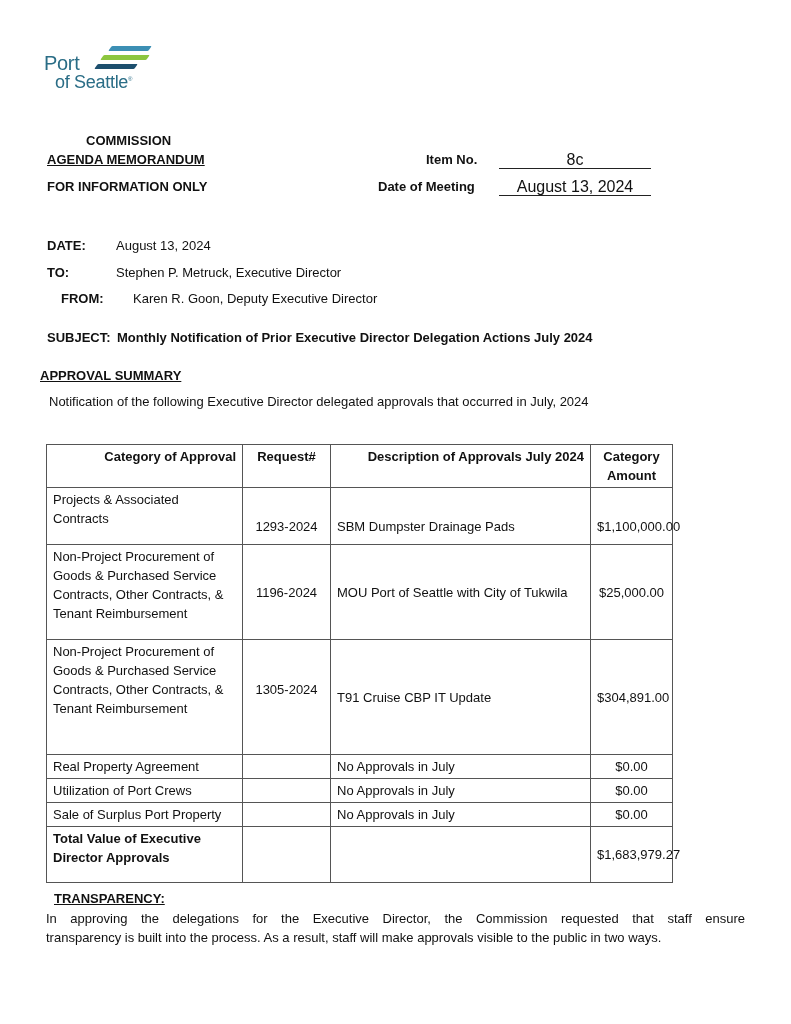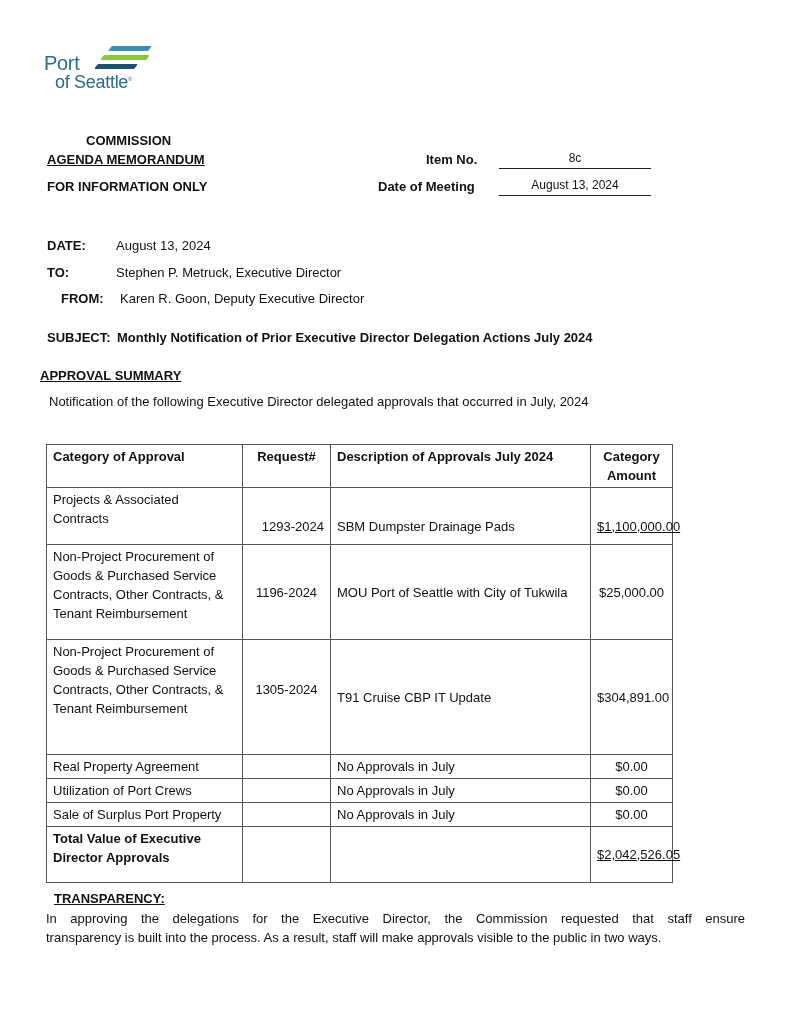--- a/index.html
+++ b/index.html
@@ -13,35 +13,35 @@
     
     .logo { left: 44px; top: 44px; width: 110px; height: 50px; }
     .logo .port { position: absolute; left: 0; top: 8px; font-size: 20px; color: #2a6d86; letter-spacing: -0.3px; }
     .logo .ofseattle { position: absolute; left: 11px; top: 28px; font-size: 18px; color: #2a6d86; letter-spacing: -0.3px; white-space: nowrap; }
     .logo .ofseattle sup { font-size: 6px; }
     .stripe { position: absolute; height: 5px; transform: skewX(-35deg); border-radius: 1px; }
 
     .bold { font-weight: bold; }
     .u { text-decoration: underline; }
     .hdr-label { font-weight: bold; font-size: 13px; }
-    .field-line { position: absolute; border-bottom: 1px solid #222; text-align: center; font-size: 12px; }
+    .field-line { position: absolute; border-bottom: 1px solid #222; text-align: center; font-size: 16px; }
 
     .row-label { font-weight: bold; font-size: 13px; }
     .row-val { font-size: 13px; }
 
     table.approvals {
       position: absolute; left: 46px; top: 444px; width: 626px;
       border-collapse: collapse; font-size: 13px; table-layout: fixed;
     }
     table.approvals td, table.approvals th {
       border: 1px solid #555; padding: 2px 6px; vertical-align: middle; line-height: 19px;
     }
-    table.approvals th { font-weight: bold; text-align: left; vertical-align: top; }
+    table.approvals th { font-weight: bold; text-align: right; vertical-align: top; }
     table.approvals th.center, table.approvals td.center { text-align: center; }
-    table.approvals td.right { text-align: center; text-decoration: underline; }
+    table.approvals td.right { text-align: center; }
     .top { vertical-align: top !important; }
 
     .para { position: absolute; left: 46px; width: 699px; font-size: 13px; line-height: 19px; text-align: justify; text-align-last: justify; }
     .para2 { text-align-last: left; }
   </style>
 </head>
 <body>
 
 <div class="abs logo">
   <div class="stripe" style="left:66px; top:2px; width:40px; background:#3c8fb4;"></div>
@@ -61,21 +61,21 @@
 <div class="abs hdr-label" style="left:378px; top:179px;">Date of Meeting</div>
 <div class="field-line" style="left:499px; top:178px; width:152px; height:17px;">August 13, 2024</div>
 
 <div class="abs row-label" style="left:47px; top:238px;">DATE:</div>
 <div class="abs row-val" style="left:116px; top:238px;">August 13, 2024</div>
 
 <div class="abs row-label" style="left:47px; top:265px;">TO:</div>
 <div class="abs row-val" style="left:116px; top:265px;">Stephen P. Metruck, Executive Director</div>
 
 <div class="abs row-label" style="left:61px; top:291px;">FROM:</div>
-<div class="abs row-val" style="left:120px; top:291px;">Karen R. Goon, Deputy Executive Director</div>
+<div class="abs row-val" style="left:133px; top:291px;">Karen R. Goon, Deputy Executive Director</div>
 
 <div class="abs row-label" style="left:47px; top:330px;">SUBJECT:</div>
 <div class="abs row-label" style="left:117px; top:330px;">Monthly Notification of Prior Executive Director Delegation Actions July 2024</div>
 
 <div class="abs row-label u" style="left:40px; top:368px;text-align:center;">APPROVAL SUMMARY</div>
 <div class="abs row-val" style="left:49px; top:394px;">Notification of the following Executive Director delegated approvals that occurred in July, 2024</div>
 
 <table class="approvals">
   <colgroup>
     <col style="width:196px">
@@ -87,21 +87,21 @@
     <tr style="height:38px;">
       <th>Category of Approval</th>
       <th class="center">Request#</th>
       <th>Description of Approvals July 2024</th>
       <th class="center">Category Amount</th>
     </tr>
   </thead>
   <tbody>
     <tr style="height:57px;">
       <td class="top">Projects &amp; Associated Contracts</td>
-      <td class="center" style="padding-top:22px;text-align:right;">1293-2024</td>
+      <td class="center" style="padding-top:22px;">1293-2024</td>
       <td style="padding-top:22px;">SBM Dumpster Drainage Pads</td>
       <td class="right" style="padding-top:22px;">$1,100,000.00</td>
     </tr>
     <tr style="height:95px;">
       <td class="top">Non-Project Procurement of Goods &amp; Purchased Service Contracts, Other Contracts, &amp; Tenant Reimbursement</td>
       <td class="center">1196-2024</td>
       <td>MOU Port of Seattle with City of Tukwila</td>
       <td class="center">$25,000.00</td>
     </tr>
     <tr style="height:115px;">
@@ -125,20 +125,20 @@
     <tr>
       <td>Sale of Surplus Port Property</td>
       <td class="center"></td>
       <td>No Approvals in July</td>
       <td class="center">$0.00</td>
     </tr>
     <tr style="height:56px;">
       <td class="top bold">Total Value of Executive Director Approvals</td>
       <td></td>
       <td></td>
-      <td class="right">$2,042,526.05</td>
+      <td class="right">$1,683,979.27</td>
     </tr>
   </tbody>
 </table>
 
 <div class="abs row-label u" style="left:54px; top:891px;">TRANSPARENCY:</div>
 <div class="para" style="top:909px;">In approving the delegations for the Executive Director, the Commission requested that staff ensure</div>
 <div class="para para2" style="top:928px; text-align:left;">transparency is built into the process.  As a result, staff will make approvals visible to the public in two ways.</div>
 
 </body></html>

